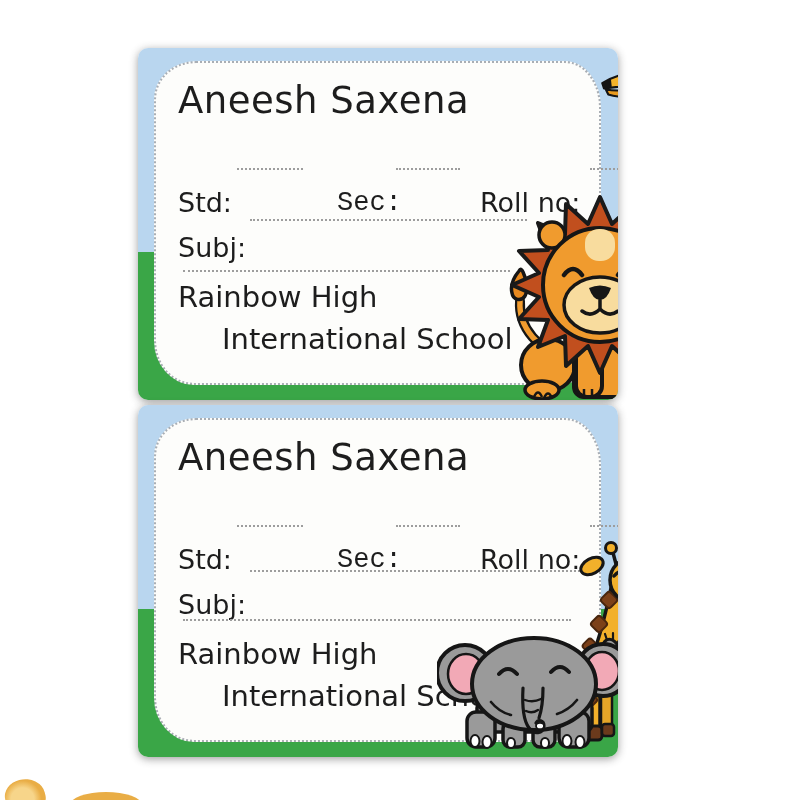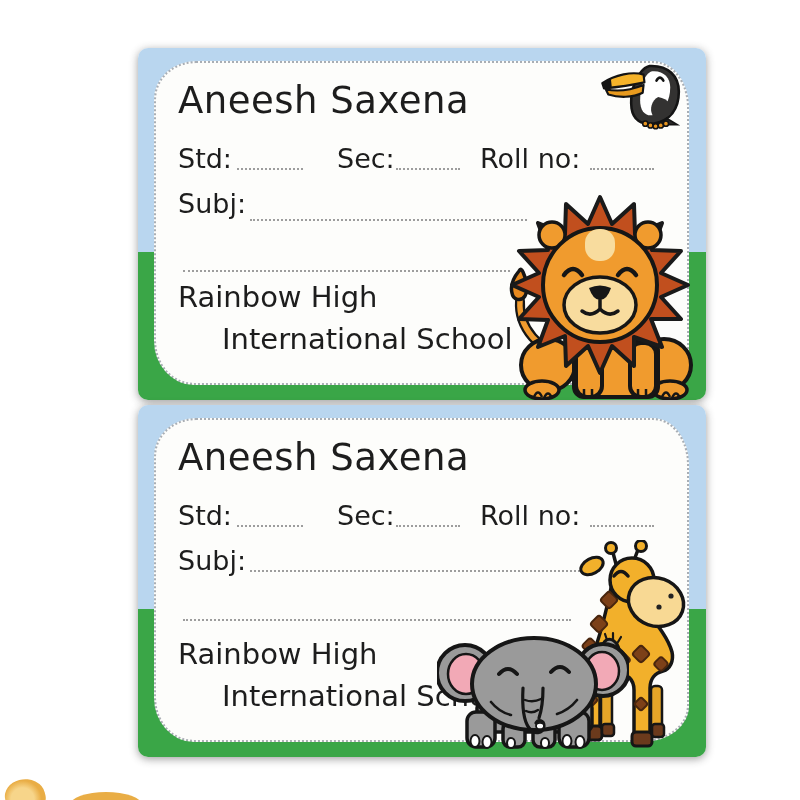--- a/index.html
+++ b/index.html
@@ -6,44 +6,44 @@
   body{
     width:800px;height:800px;overflow:hidden;position:relative;
     background:var(--page-bg,#ffffff);
     font-family:"DejaVu Sans","Liberation Sans",sans-serif;
     color:var(--text-black,#1d1d1d);
   }
   .page{position:absolute;inset:0;}
 
   
   .card{
-    position:absolute;left:138px;width:568px;height:352px;
+    position:absolute;left:138px;width:480px;height:352px;
     border-radius:10px;overflow:hidden;
     box-shadow:0 2px 9px rgba(40,40,40,.45);
     background:linear-gradient(to bottom,
       var(--sky-blue,#b9d6ef) 0,var(--sky-blue,#b9d6ef) 204px,
       var(--grass-green,#3aa647) 204px,var(--grass-green,#3aa647) 100%);
   }
   .card1{top:48px;}
   .card2{top:405px;}
 
   .panel{
     position:absolute;left:16px;top:13px;right:17px;bottom:15px;
     background:var(--card-white,#fdfdfb);
     border:2px dotted #a9aeb4;
     border-radius:42px 36px 46px 40px / 38px 46px 36px 44px;
     z-index:1;
   }
 
   
   .txt{position:absolute;z-index:2;white-space:nowrap;line-height:1.05;}
   .name{left:40px;top:34px;font-size:37px;font-weight:500;letter-spacing:.5px;}
-  .lbl{font-size:27px;}
+  .lbl{font-size:27px;margin-top:44px;}
   .std-lbl {left:40px; top:97px;}
-  .sec-lbl {left:199px;top:97px;}
+  .sec-lbl {left:199px;top:97px;font-family:Liberation Mono, monospace;}
   .roll-lbl{left:342px;top:97px;}
   .subj-lbl{left:40px; top:142px;text-align:center;}
   .school1{left:40px;top:234px;font-size:29px;text-align:center;}
   .school2{left:40px;top:276px;font-size:29px;margin-left:44px;}
 
   .fline{position:absolute;z-index:2;height:0;border-bottom:2px dotted #9d9d9d;}
   .std-line {left:99px; top:120px;width:66px;}
   .sec-line {left:258px;top:120px;width:64px;}
   .roll-line{left:452px;top:120px;width:64px;}
   .subj-line{left:112px;top:171px;width:277px;}

